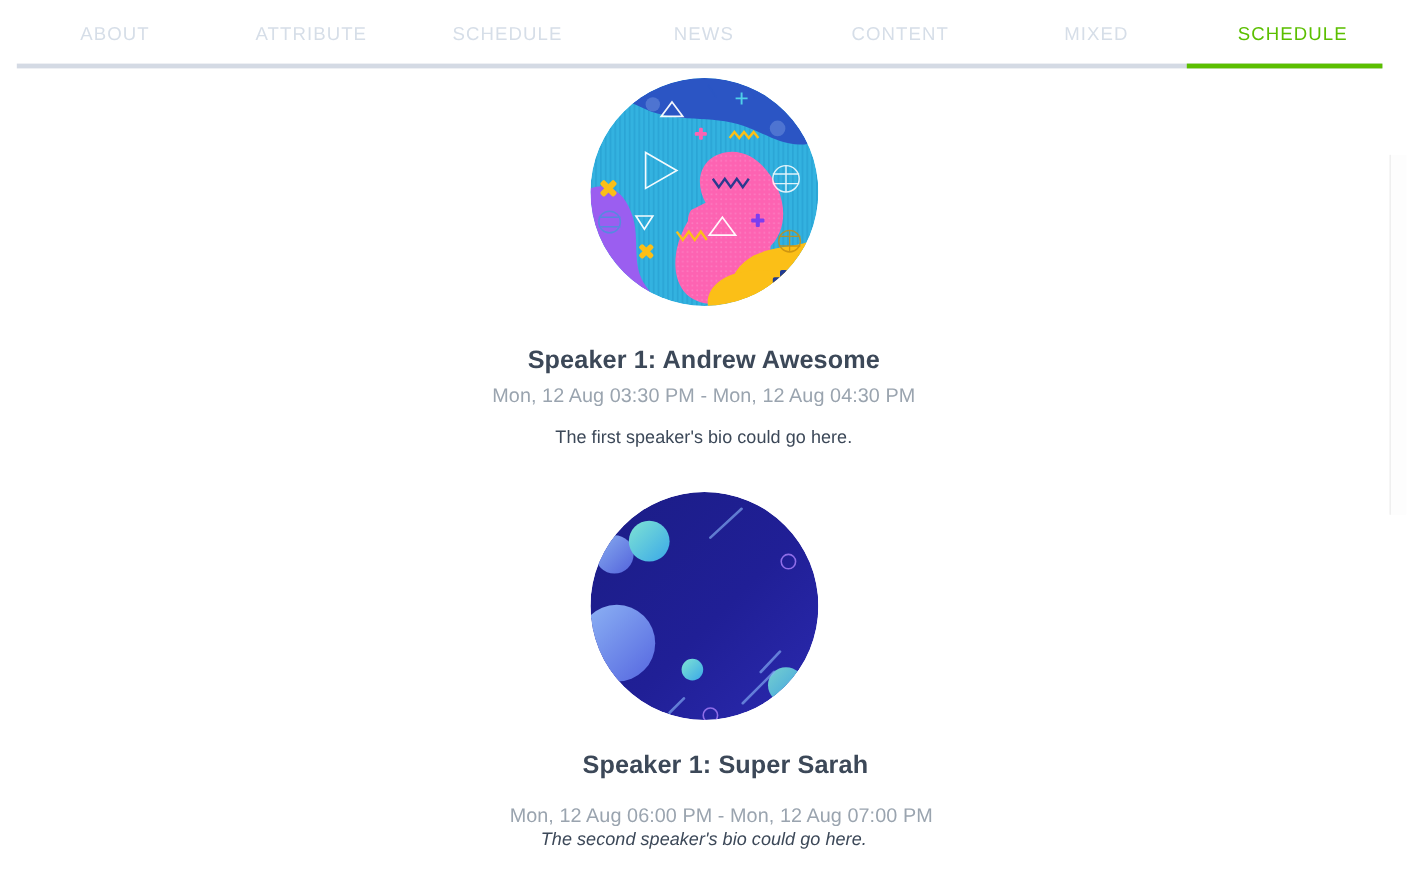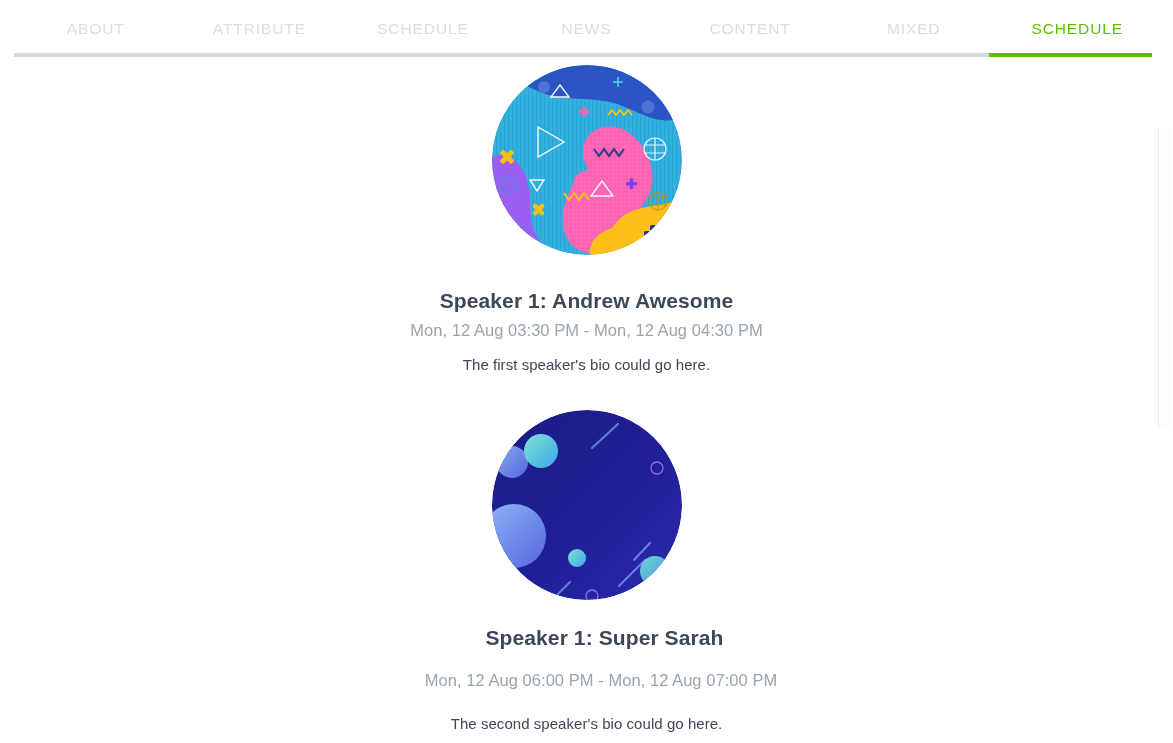--- a/index.html
+++ b/index.html
@@ -104,21 +104,21 @@
 
   
   #speaker-0 .avatar-wrap { margin-top: 2px; }
   #speaker-0 .speaker-name { margin-top: 34px; }
   #speaker-0 .speaker-time { margin-top: 8px; }
   #speaker-0 .speaker-bio  { margin-top: 16px; }
 
   #speaker-1 .avatar-wrap { margin-top: 37px; }
   #speaker-1 .speaker-name { margin-top: 26px; padding-left: 36px; }
   #speaker-1 .speaker-time { margin-top: 21px; padding-left: 29px; }
-  #speaker-1 .speaker-bio  { margin-top: 25px; }
+  #speaker-1 .speaker-bio  { margin-top: 1px; font-style: italic; }
 
   
   .scrollbar-track {
     position: absolute;
     top: 61px;
     right: 0;
     width: 15px;
     height: 682px;
     background: #ffffff;
   }

